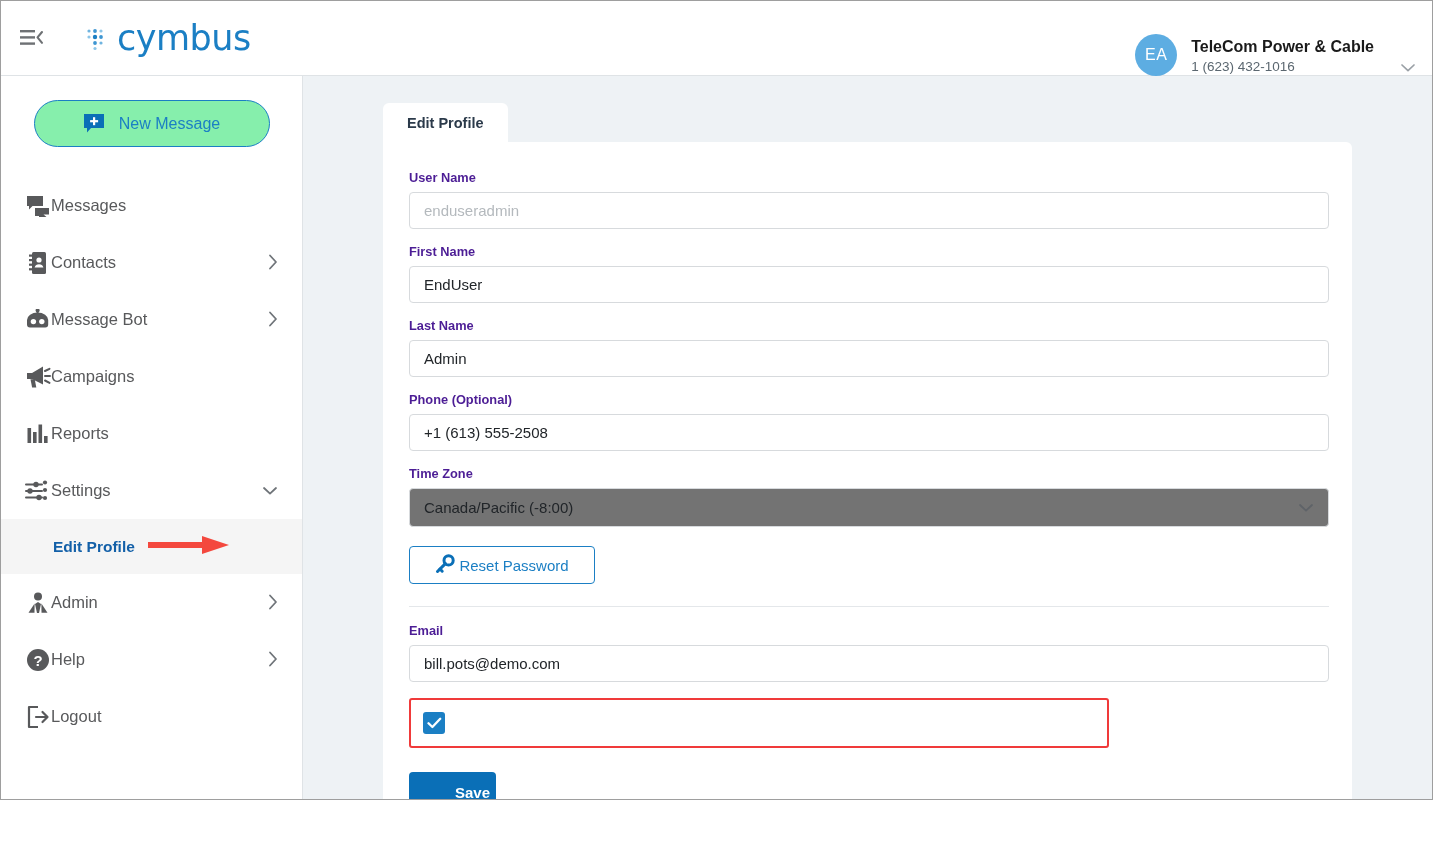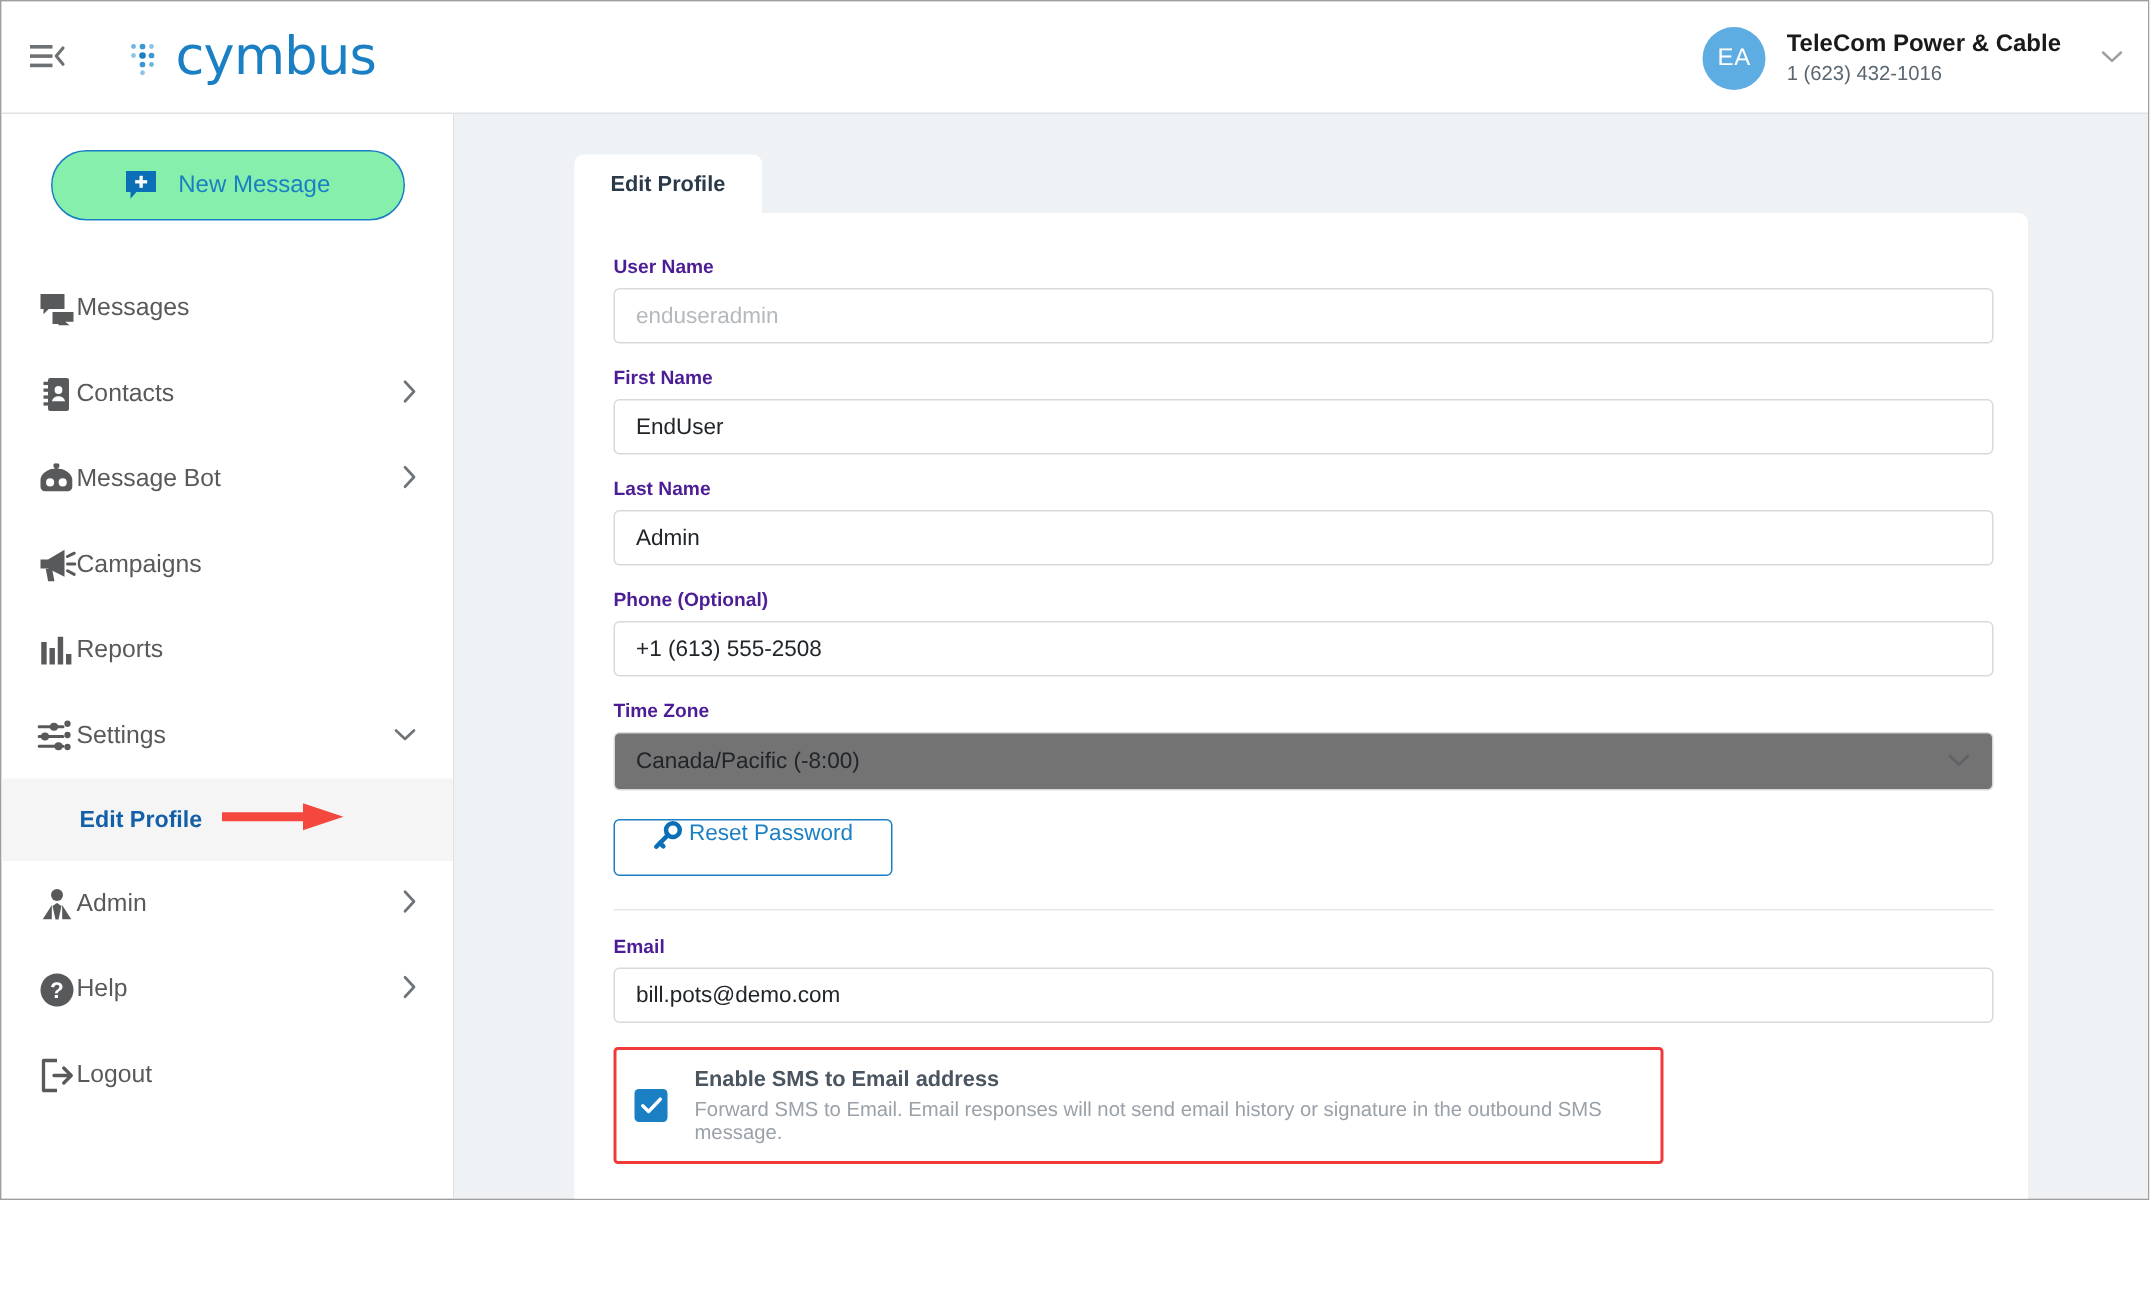--- a/index.html
+++ b/index.html
@@ -38,21 +38,21 @@
   .logo-text {
     font-size: 35px;
     color: #1b7fc4;
     letter-spacing: -0.5px;
     font-weight: 400;
     line-height: 1;
     font-family: "DejaVu Sans", sans-serif;
   }
   .header-right {
     position: absolute; right: 16px; top: 0; height: 75px;
-    display: flex; align-items: center; gap: 14px;
+    display: flex; align-items: flex-end; gap: 14px;
     cursor: pointer;
   }
   .avatar {
     width: 42px; height: 42px; border-radius: 50%;
     background: #5dade2;
     color: #ffffff;
     display: flex; align-items: center; justify-content: center;
     font-size: 16px; letter-spacing: 0.5px;
   }
   .acct-name {
@@ -165,21 +165,21 @@
     display: flex; align-items: center; justify-content: space-between;
     padding: 0 14px;
     font-size: 15px; color: #212529;
     cursor: pointer;
   }
   .reset-btn {
     margin-top: 19px;
     width: 186px; height: 38px;
     border: 1px solid #1b7fc4;
     border-radius: 4px;
-    display: flex; align-items: flex-start; justify-content: center;
+    display: flex; align-items: center; justify-content: center;
     gap: 4px;
     color: #1b7fc4; font-size: 15px;
     background: #fff; cursor: pointer;
   }
   .divider {
     margin-top: 22px; margin-bottom: 16px;
     width: 920px; height: 1px; background: #e4e7ea;
   }
   .sms-box {
     margin-top: 16px;
@@ -474,24 +474,20 @@
         <div class="field-label">Email</div>
         <div class="input">bill.pots@demo.com</div>
       </div>
 
       <div class="sms-box">
         <div class="checkbox">
           <svg width="15" height="12" viewBox="0 0 15 12">
             <path d="M1.5 6.2 L5.4 10 L13.2 1.8" fill="none" stroke="#ffffff" stroke-width="2.3" stroke-linecap="round" stroke-linejoin="round"></path>
           </svg>
         </div>
-        <div>
-          <div class="sms-title">Enable SMS to Email address</div>
-          <div class="sms-sub">Forward SMS to Email. Email responses will not send email history or signature in the outbound SMS message.</div>
-        </div>
       </div>
 
       <div class="save-btn">Save</div>
 
     </div>
   </div>
 
 </div>
 
 </body></html>

